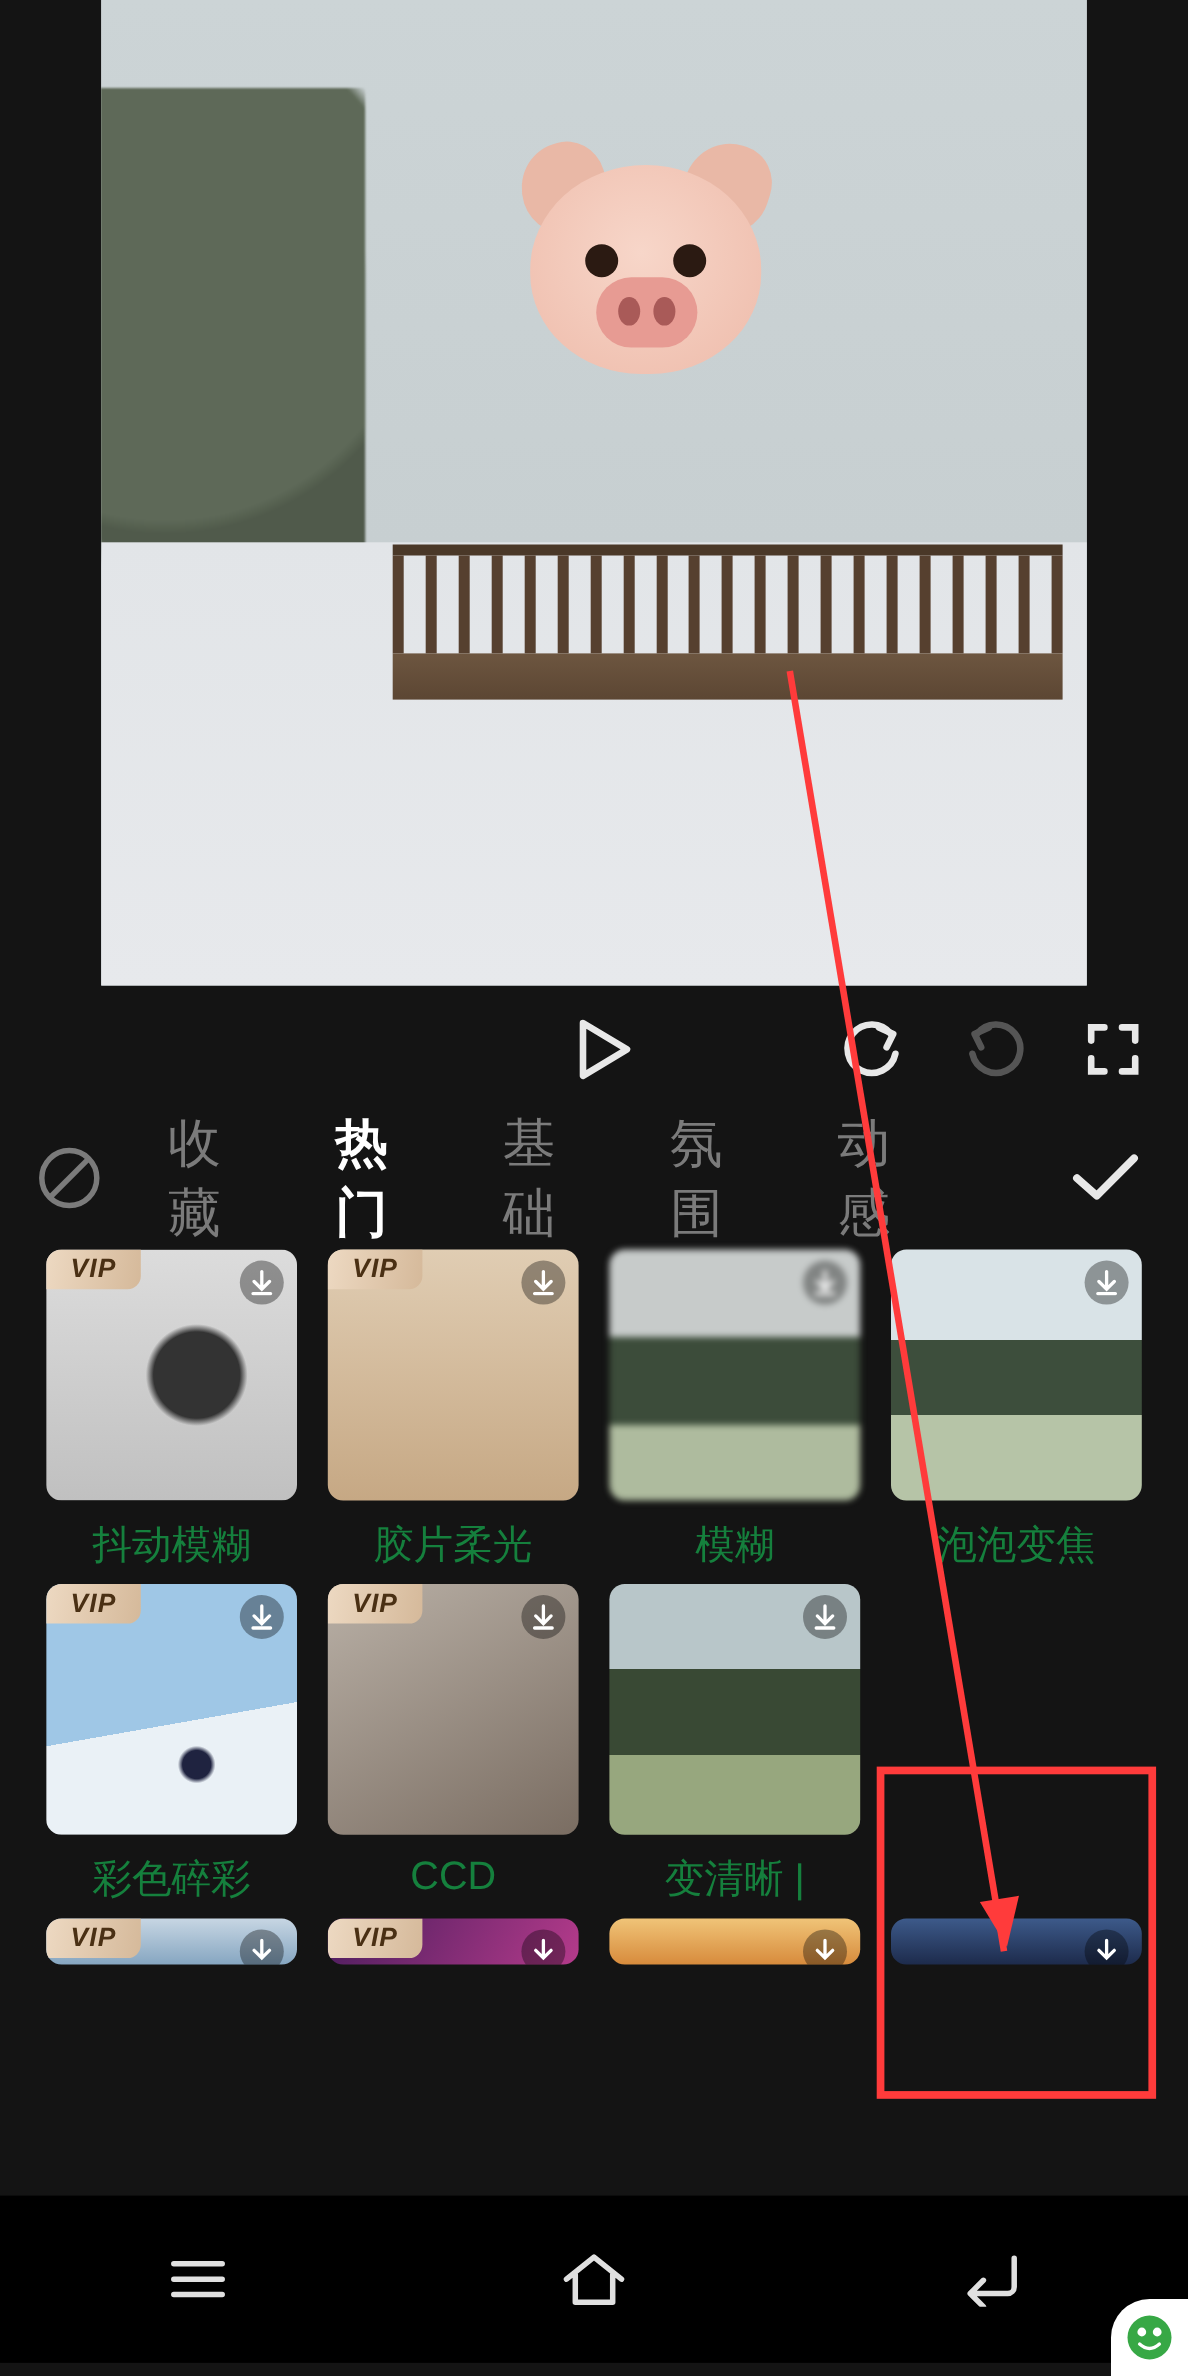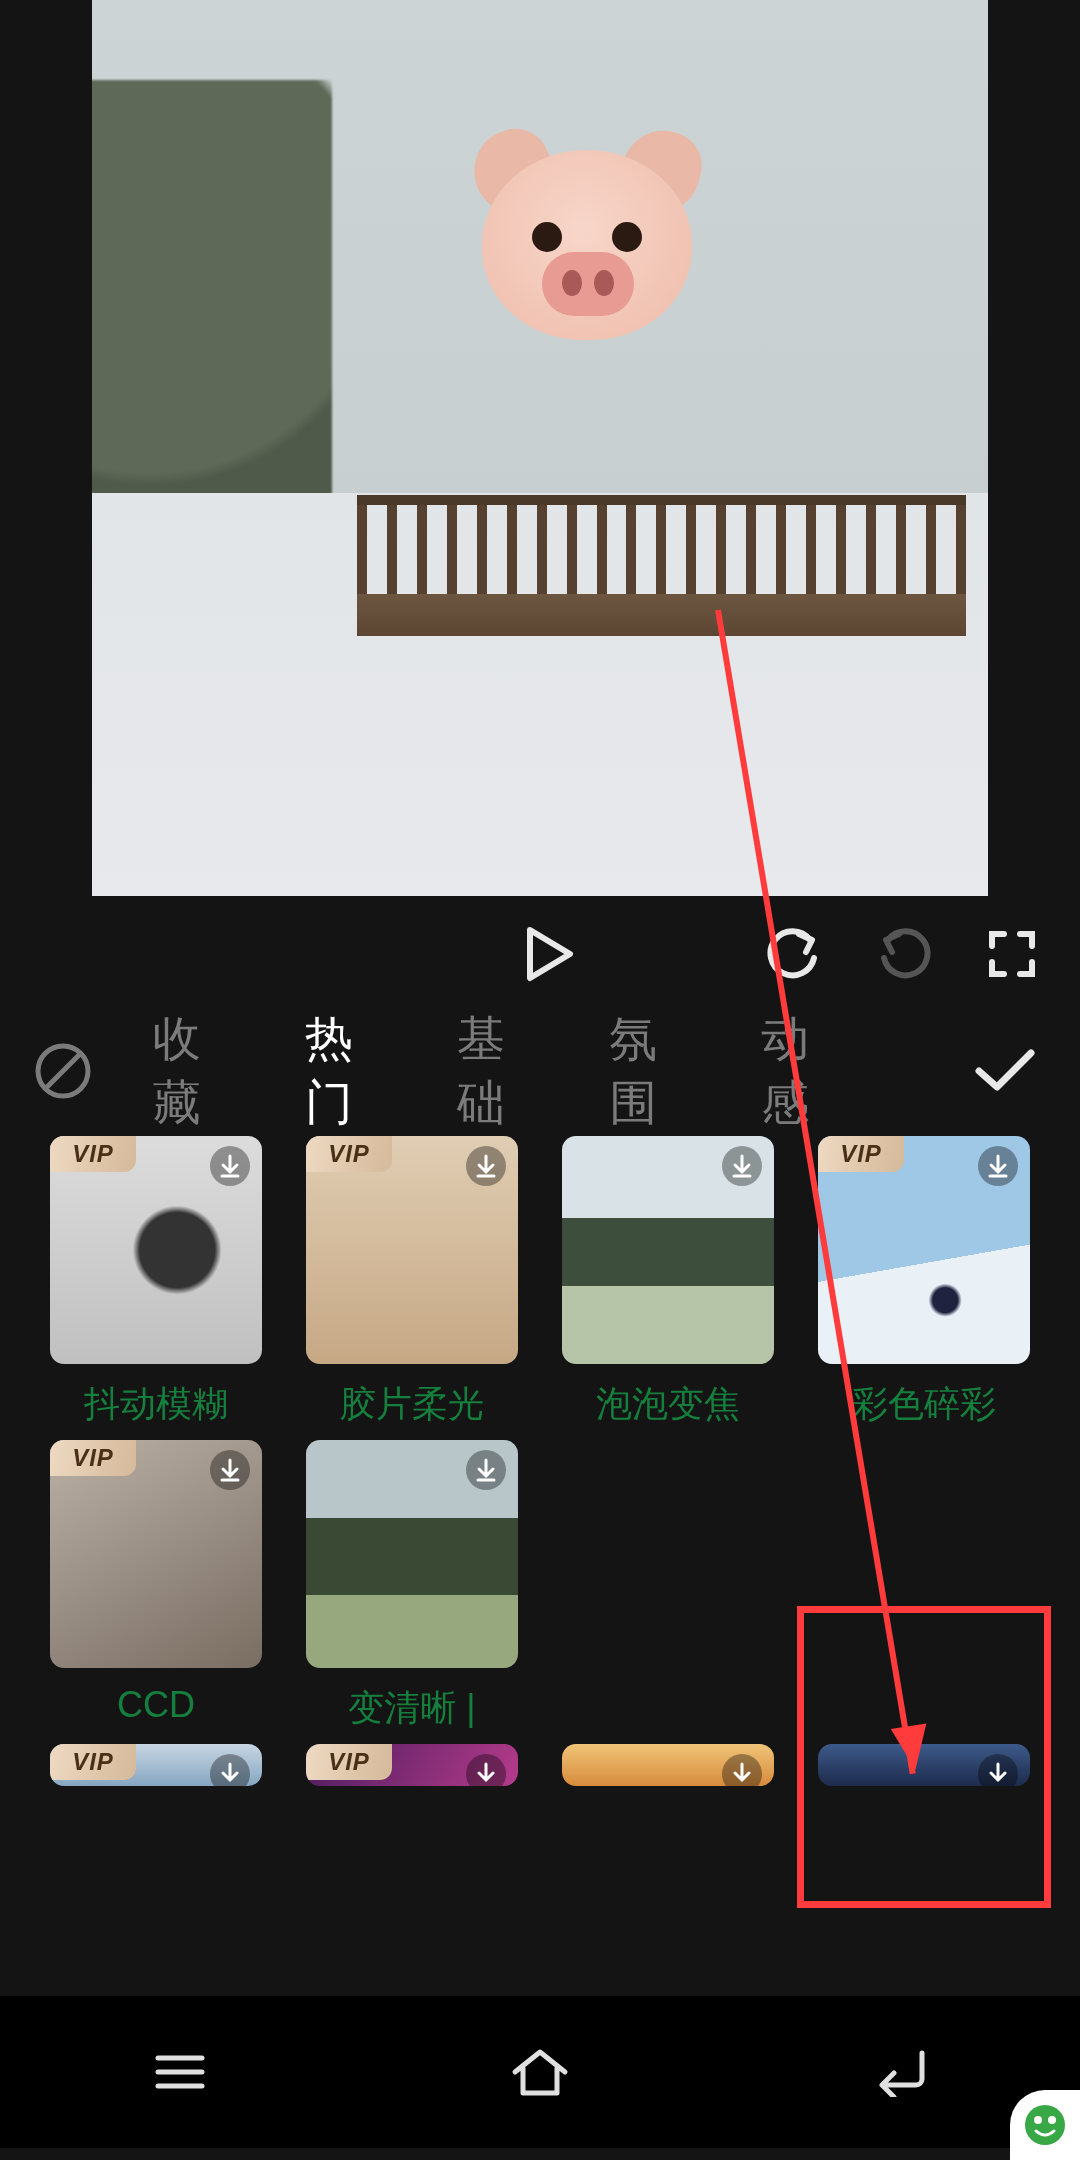--- a/index.html
+++ b/index.html
@@ -45,28 +45,28 @@
     .time .tot { color: #888; }
     .pb-spacer { flex: 1; }
     .play-icon { margin-right: 138px; }
     .undo, .redo, .full { margin-left: 54px; }
     .redo svg path { stroke: #555; }
 
     
     .tabs { height: 110px; display: flex; align-items: center; padding: 0 32px; gap: 58px; }
     .no-filter { width: 64px; height: 64px; display: flex; align-items: center; justify-content: center; }
     .tab { font-size: 48px; color: #7b7b7b; }
-    .tab.active { color: #fff; font-weight: 400; }
+    .tab.active { color: #fff; font-weight: 700; }
     .tabs-spacer { flex: 1; }
     .confirm { width: 68px; height: 68px; display: flex; align-items: center; justify-content: center; margin-right: 10px; }
 
     
     .filters { padding: 10px 42px 0 42px; display: grid; grid-template-columns: repeat(4, 228px); grid-auto-rows: 294px; column-gap: 28px; row-gap: 10px; }
     .fitem { display: flex; flex-direction: column; align-items: center; }
-    .thumb { width: 212px; height: 228px; border-radius: 14px; background: #444 center/cover; position: relative; overflow: hidden; }
+    .thumb { width: 228px; height: 228px; border-radius: 14px; background: #444 center/cover; position: relative; overflow: hidden; }
     .vip { position: absolute; left: 0; top: 0; width: 86px; height: 36px; background: linear-gradient(100deg, #edd9c2, #d5b99a); color: #4a3014; font-size: 24px; font-style: italic; font-weight: 800; border-bottom-right-radius: 12px; display: flex; align-items: center; justify-content: center; letter-spacing: 1px; }
     .dl { position: absolute; right: 12px; top: 10px; width: 40px; height: 40px; border-radius: 50%; background: rgba(0,0,0,.35); display: flex; align-items: center; justify-content: center; }
     .fname { margin-top: 16px; font-size: 36px; color: #15803d; white-space: nowrap; }
 
     
     .th1 { background: radial-gradient(circle at 60% 50%, #333 0 22%, transparent 26%), linear-gradient(#dcdcdc, #c0c0c0); }
     .th2 { background: linear-gradient(#e0cdb3, #c6a884); }
     .th3 { background: linear-gradient(#c7cbca 0 35%, #3c4c3a 35% 70%, #aebb9e 70%); filter: blur(3px); }
     .th4 { background: linear-gradient(#d9e3e7 0 36%, #3d4e3c 36% 66%, #b6c4a7 66%); }
     .th5 { background: radial-gradient(circle at 60% 72%, #1f2340 0 6%, transparent 8%), linear-gradient(170deg, #9fc7e6 0 55%, #eaf1f6 55%); }
@@ -202,20 +202,30 @@
           <div class="vip">VIP</div>
           <div class="dl">
             <svg width="22" height="24" viewBox="0 0 22 24">
               <path d="M11 2 V16 M4 11 L11 18 L18 11 M3 22 H19" stroke="#fff" stroke-width="3" fill="none" stroke-linecap="round"></path>
             </svg>
           </div>
         </div>
         <div class="fname">胶片柔光</div>
       </div>
     <div class="fitem">
+        <div class="thumb th3">
+          <div class="dl">
+            <svg width="22" height="24" viewBox="0 0 22 24">
+              <path d="M11 2 V16 M4 11 L11 18 L18 11 M3 22 H19" stroke="#fff" stroke-width="3" fill="none" stroke-linecap="round"></path>
+            </svg>
+          </div>
+        </div>
+        <div class="fname">模糊</div>
+      </div>
+    <div class="fitem">
         <div class="thumb th4">
           <div class="dl">
             <svg width="22" height="24" viewBox="0 0 22 24">
               <path d="M11 2 V16 M4 11 L11 18 L18 11 M3 22 H19" stroke="#fff" stroke-width="3" fill="none" stroke-linecap="round"></path>
             </svg>
           </div>
         </div>
         <div class="fname">泡泡变焦</div>
       </div>
     <div class="fitem">

